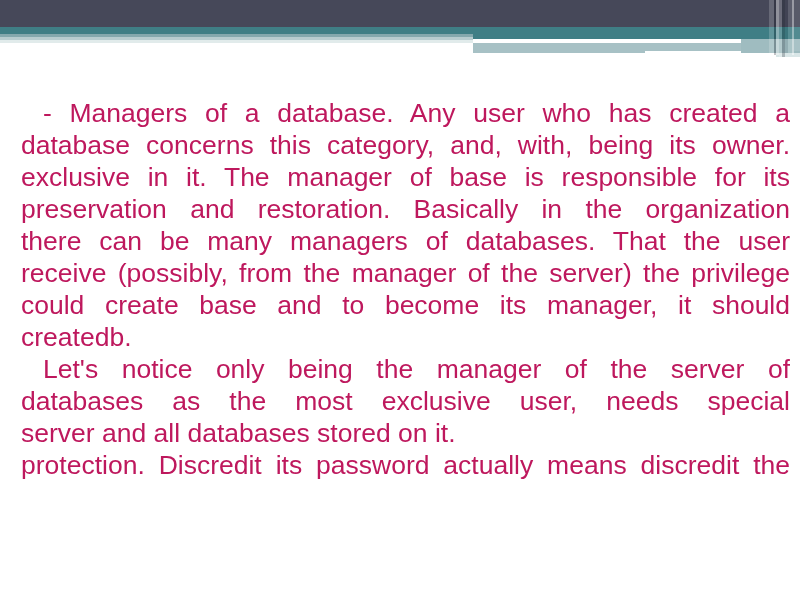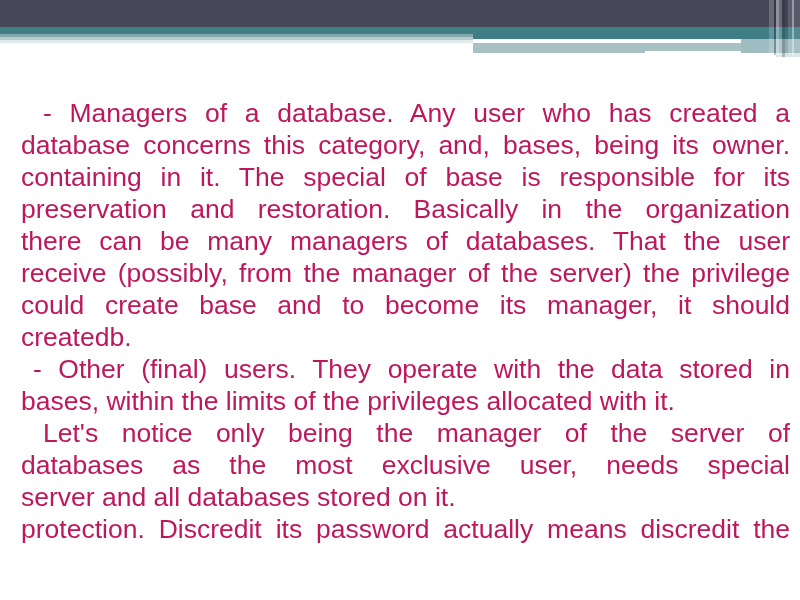--- a/index.html
+++ b/index.html
@@ -105,33 +105,29 @@
   <div class="stripe st5"></div>
   <div class="stripe st6"></div>
   <div class="stripe st7"></div>
   <div class="stripe st8"></div>
   <div class="stripe st9"></div>
 
   <div class="body-text">
 
     <div class="para">
       <div class="line ind22">- Managers of a database. Any user who has created a</div>
-      <div class="line">database concerns this category, and, bases, being its owner.</div>
-      <div class="line">containing in it. The special of base is responsible for its</div>
+      <div class="line">database concerns this category, and, with, being its owner.</div>
+      <div class="line">exclusive in it. The manager of base is responsible for its</div>
       <div class="line">preservation and restoration. Basically in the organization</div>
       <div class="line">there can be many managers of databases. That the user</div>
       <div class="line">receive (possibly, from the manager of the server) the privilege</div>
       <div class="line">could create base and to become its manager, it should</div>
       <div class="line last">createdb.</div>
     </div>
 
-    <div class="para">
-      <div class="line ind12">- Other (final) users. They operate with the data stored in</div>
-      <div class="line last">bases, within the limits of the privileges allocated with it.</div>
-    </div>
 
     <div class="para">
       <div class="line ind22">Let's notice only being the manager of the server of</div>
       <div class="line">databases as the most exclusive user, needs special</div>
       <div class="line last">server and all databases stored on it.</div>
       <div class="line">protection. Discredit its password actually means discredit the</div>
     </div>
 
   </div>
 </div>

